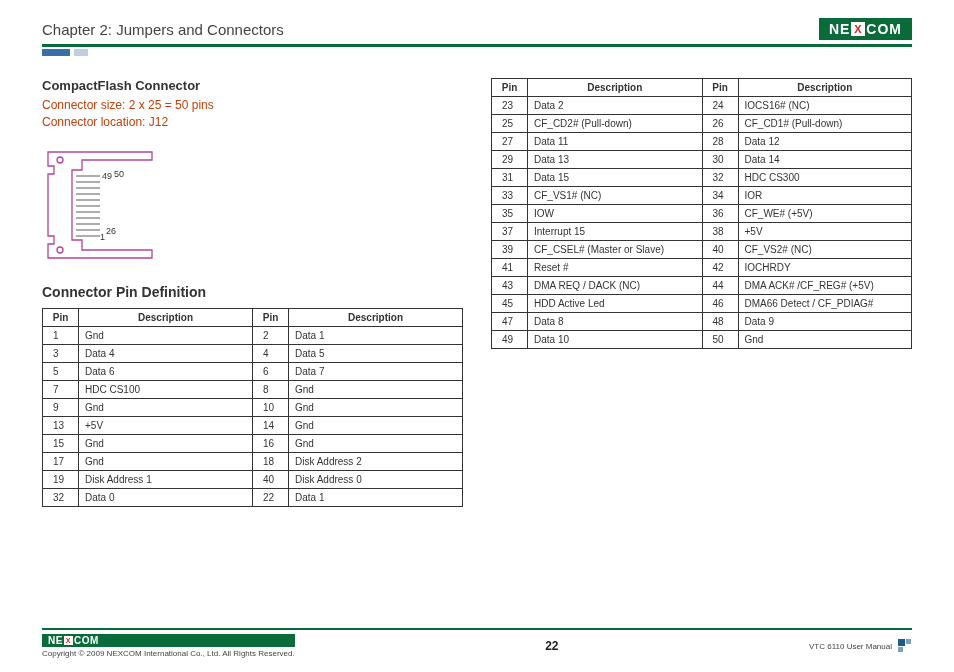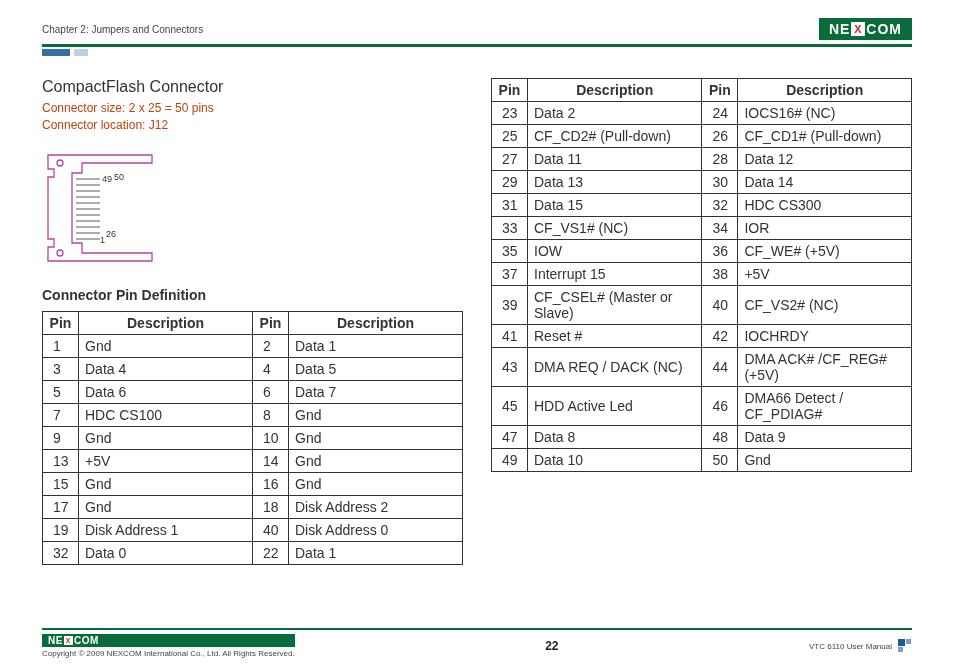--- a/index.html
+++ b/index.html
@@ -1,32 +1,32 @@
 <!DOCTYPE html>
 <html><head>
 <meta charset="utf-8">
 <style>
   * { box-sizing: border-box; margin: 0; padding: 0; }
   body { font-family: Arial, Helvetica, sans-serif; background: #fff; color: #333; width: 954px; height: 672px; position: relative; }
   .page { padding: 18px 42px 0 42px; }
   .topbar { display: flex; justify-content: space-between; align-items: center; margin-bottom: 4px; }
-  .chapter { font-size: 10px; color: #444; }
+  .chapter { font-size: 15px; color: #444; }
   .logo { background: #0a6b3a; color: #fff; font-weight: bold; font-size: 14px; padding: 3px 10px; letter-spacing: 1px; display: flex; align-items: center; }
   .logo .x { color: #d7222a; background:#fff; display:inline-flex; width:14px;height:14px;align-items:center;justify-content:center;font-size:11px;margin:0 1px; }
   .rule { height: 3px; background: #0a6b3a; margin-bottom: 2px; }
   .rule2 { height: 7px; display:flex; }
   .rule2 .b1{ width:28px; background:#3a6ea8; margin-right:4px;}
   .rule2 .b2{ width:14px; background:#bfcfe0;}
   .content { display: flex; gap: 28px; margin-top: 22px; }
   .col { flex: 1; }
-  .title { font-size: 16px; font-weight: normal; color: #333; margin-bottom: 4px; }
+  .title { font-size: 13px; font-weight: bold; color: #333; margin-bottom: 4px; }
   .subtitle { font-size: 12px; color: #c2410c; line-height: 1.45; }
   .diagram { margin: 14px 0 16px 0; }
   .subhead { font-size: 14px; font-weight: bold; margin-bottom: 8px; }
-  table.pins { border-collapse: collapse; width: 100%; font-size: 14px; }
+  table.pins { border-collapse: collapse; width: 100%; font-size: 10px; }
   table.pins th, table.pins td { border: 1px solid #333; padding: 3px 6px; text-align: left; }
   table.pins th { font-weight: bold; text-align: center; }
   table.pins td.pin { text-align: left; width: 36px; padding-left:10px;}
   .footer { position: absolute; bottom: 14px; left: 42px; right: 42px; }
   .footline { height: 2px; background: #0a6b3a; margin-bottom: 4px; }
   .footrow { display: flex; justify-content: space-between; align-items: center; font-size: 8px; color: #444; }
   .logo-small { background: #0a6b3a; color:#fff; font-weight:bold; font-size:10px; padding:1px 6px; letter-spacing:0.5px; display:flex;align-items:center;}
   .logo-small .x{color:#d7222a;background:#fff;display:inline-flex;width:9px;height:9px;align-items:center;justify-content:center;font-size:7px;margin:0 1px;}
   .pagenum { font-weight: bold; font-size: 12px; color:#222; }
   .corner-icon { width:14px;height:14px; display:inline-block; }

